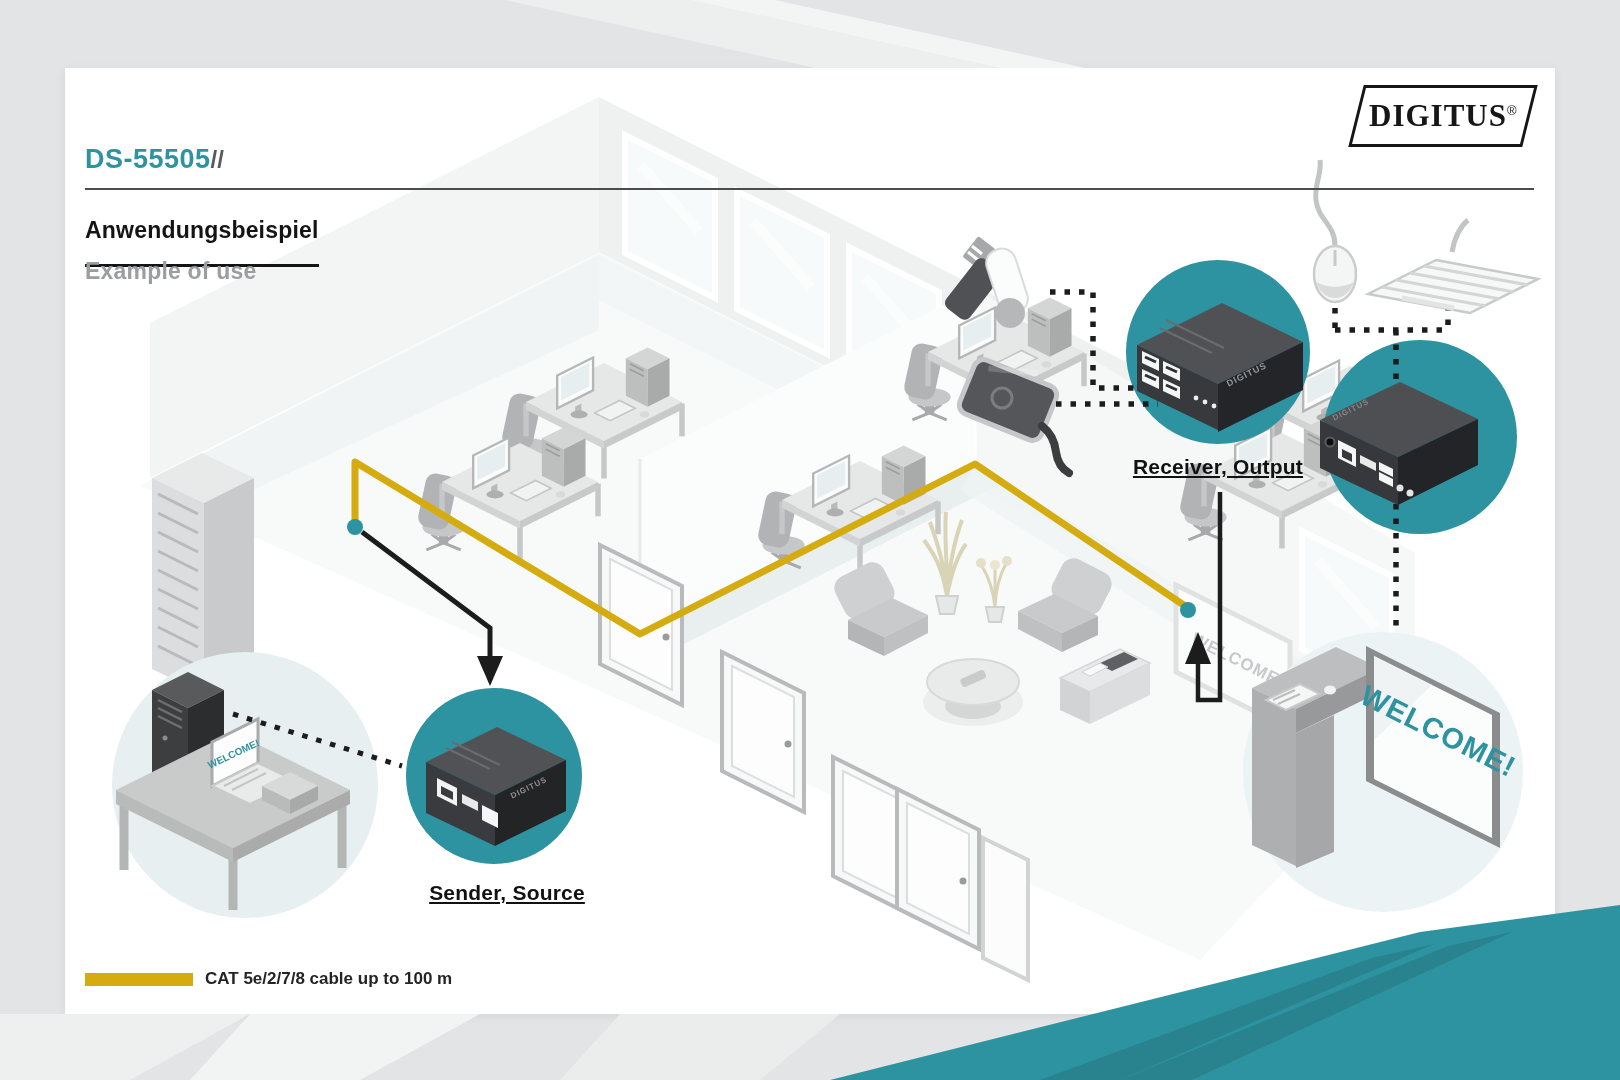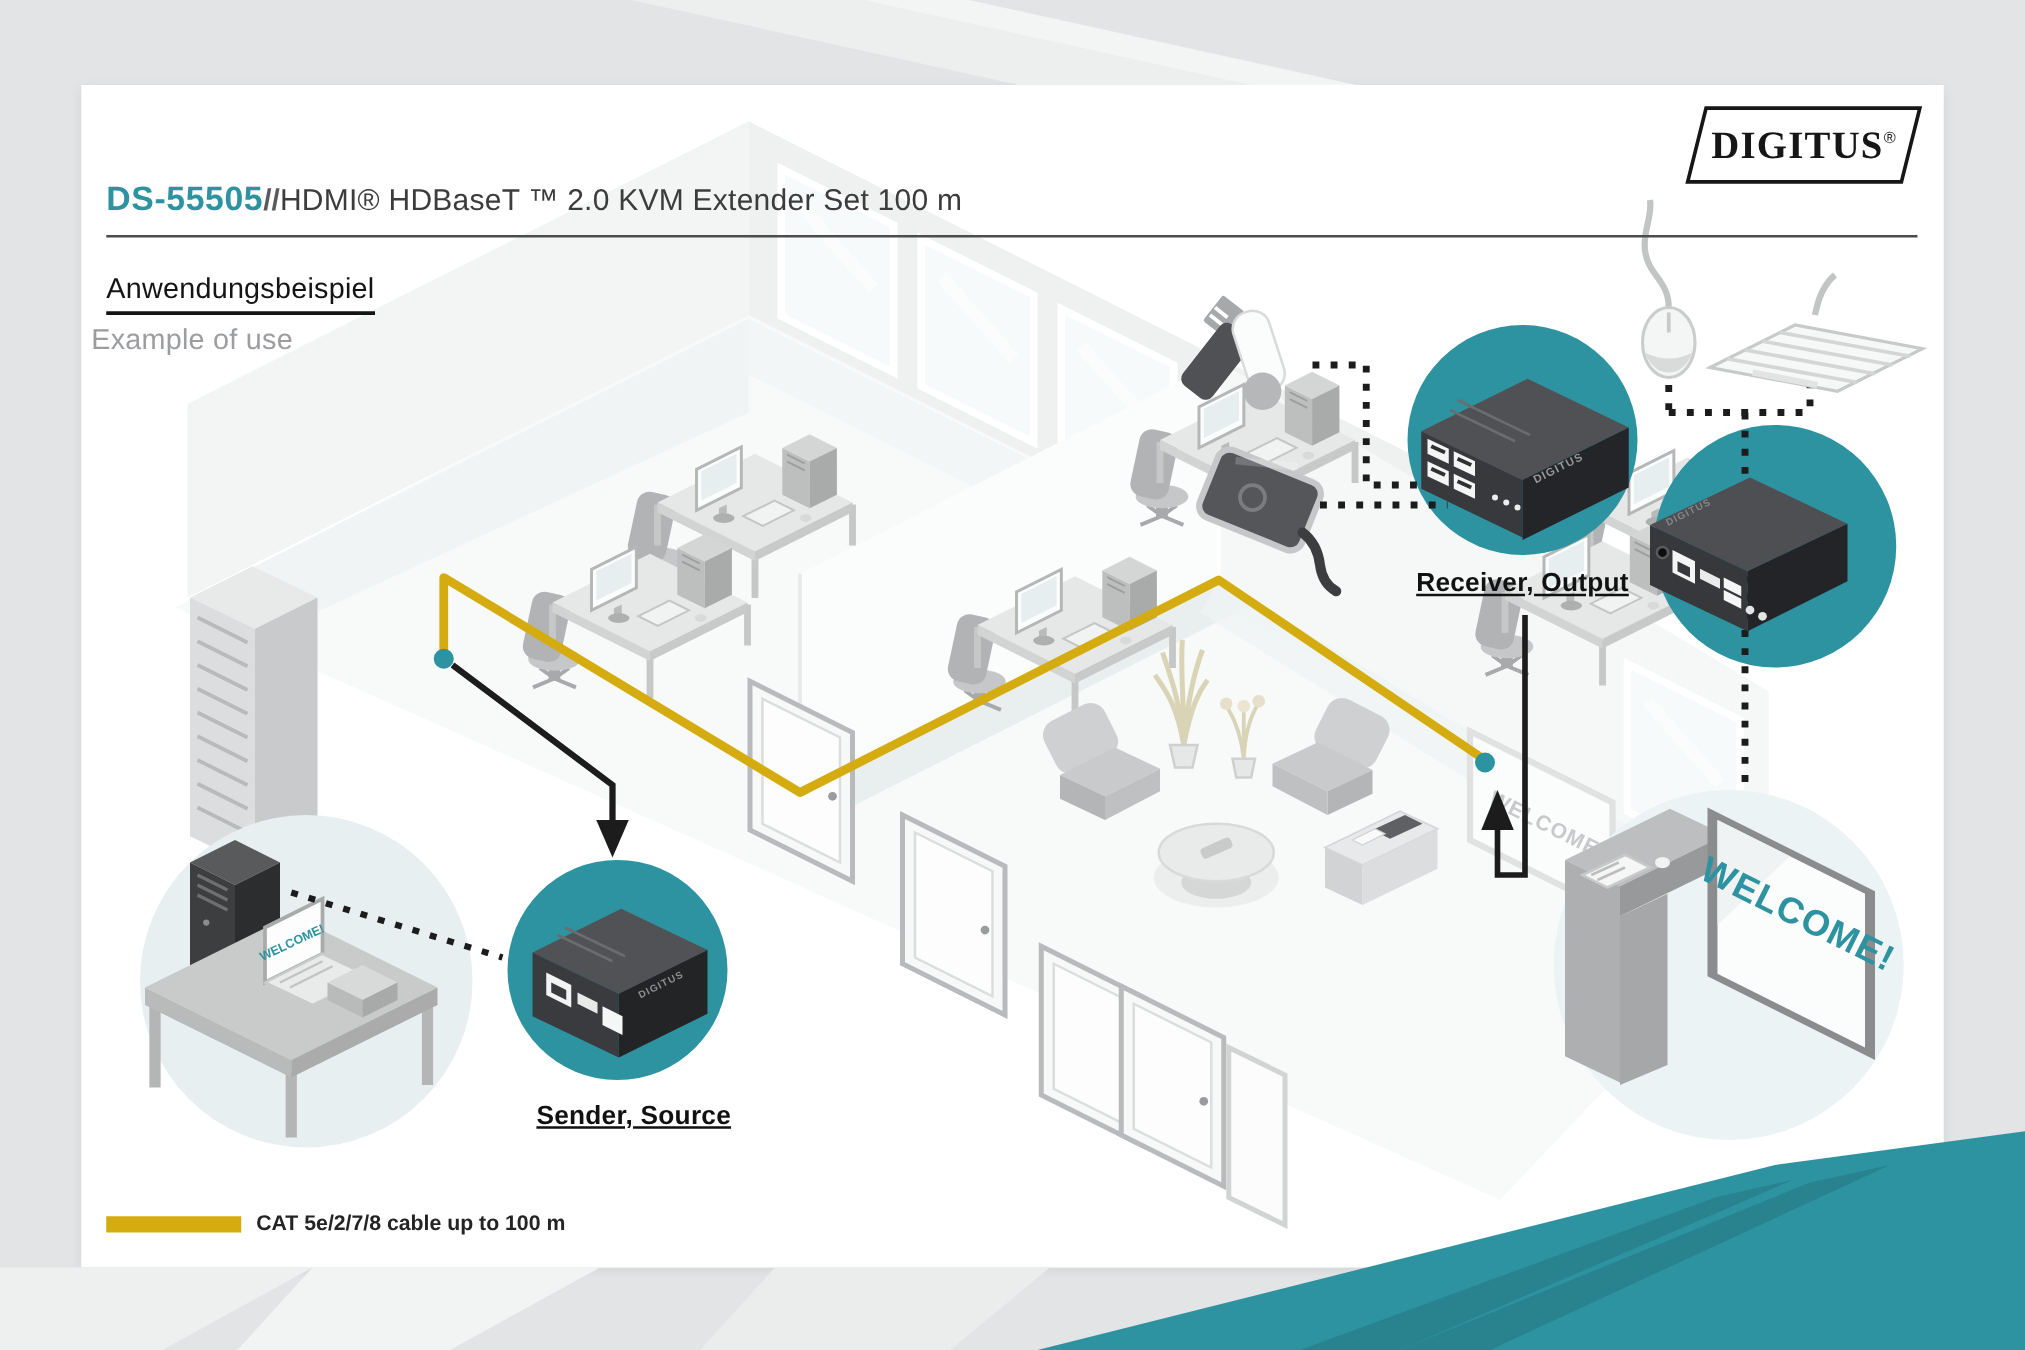--- a/index.html
+++ b/index.html
@@ -12,23 +12,23 @@
   .logo{left:1356px;top:85px;width:168px;height:56px;border:3px solid #161616;
         transform:skewX(-14deg);background:#fff;display:flex;align-items:center;justify-content:center;}
   .logo-inner{transform:skewX(14deg);font-family:"Liberation Serif",serif;font-weight:700;
         font-size:31px;color:#161616;letter-spacing:1px;white-space:nowrap;}
   .logo-reg{font-size:13px;vertical-align:super;font-family:"Liberation Sans",sans-serif;font-weight:400;}
   .titlebar{left:85px;top:144px;display:flex;align-items:baseline;white-space:nowrap;}
   .pcode{font-size:27px;font-weight:800;color:#2e93a0;letter-spacing:.5px;}
   .psep{font-size:24px;font-weight:600;color:#5a5a5a;}
   .ptitle{font-size:24px;font-weight:400;color:#3c3c3c;letter-spacing:.2px;}
   .rule{left:85px;top:188px;width:1449px;height:2px;background:#4c4c4c;}
-  .h-de{left:85px;top:217px;font-size:23px;font-weight:400;color:#141414;
-        border-bottom:3px solid #141414;padding-bottom:5px;letter-spacing:.2px;}
-  .h-en{left:73px;top:258px;font-size:23px;font-weight:400;color:#9c9da0;letter-spacing:.2px;}
+  .h-de{left:85px;top:217px;font-size:23px;font-weight:700;color:#141414;
+        border-bottom:3px solid #141414;padding-bottom:20px;letter-spacing:.2px;}
+  .h-en{left:85px;top:258px;font-size:23px;font-weight:700;color:#9c9da0;letter-spacing:.2px;}
   .lbl{font-size:21px;font-weight:800;color:#111;text-align:center;letter-spacing:.2px;text-decoration:underline;}
   .lbl-receiver{left:1092px;top:455px;width:252px;}
   .lbl-sender{left:407px;top:881px;width:200px;}
   .legend{left:85px;top:969px;display:flex;align-items:center;gap:12px;}
   .swatch{width:108px;height:13px;background:#d4ac10;}
   .legend-text{font-size:17px;font-weight:700;color:#242424;}
 </style>
 </head>
 <body>
 
@@ -319,21 +319,20 @@
   </g>
 </svg>
 
 <div class="hud logo">
   <div class="logo-inner"><span>DIGITUS</span><span class="logo-reg">®</span></div>
 </div>
 
 <div class="hud titlebar">
   <span class="pcode">DS-55505</span>
   <span class="psep">//</span>
-  <span class="ptitle">HDMI® HDBaseT ™ 2.0 KVM Extender Set 100 m</span>
 </div>
 <div class="hud rule"></div>
 
 <div class="hud h-de">Anwendungsbeispiel</div>
 <div class="hud h-en">Example of use</div>
 
 <div class="hud lbl lbl-receiver">Receiver, Output</div>
 <div class="hud lbl lbl-sender">Sender, Source</div>
 
 <div class="hud legend">

